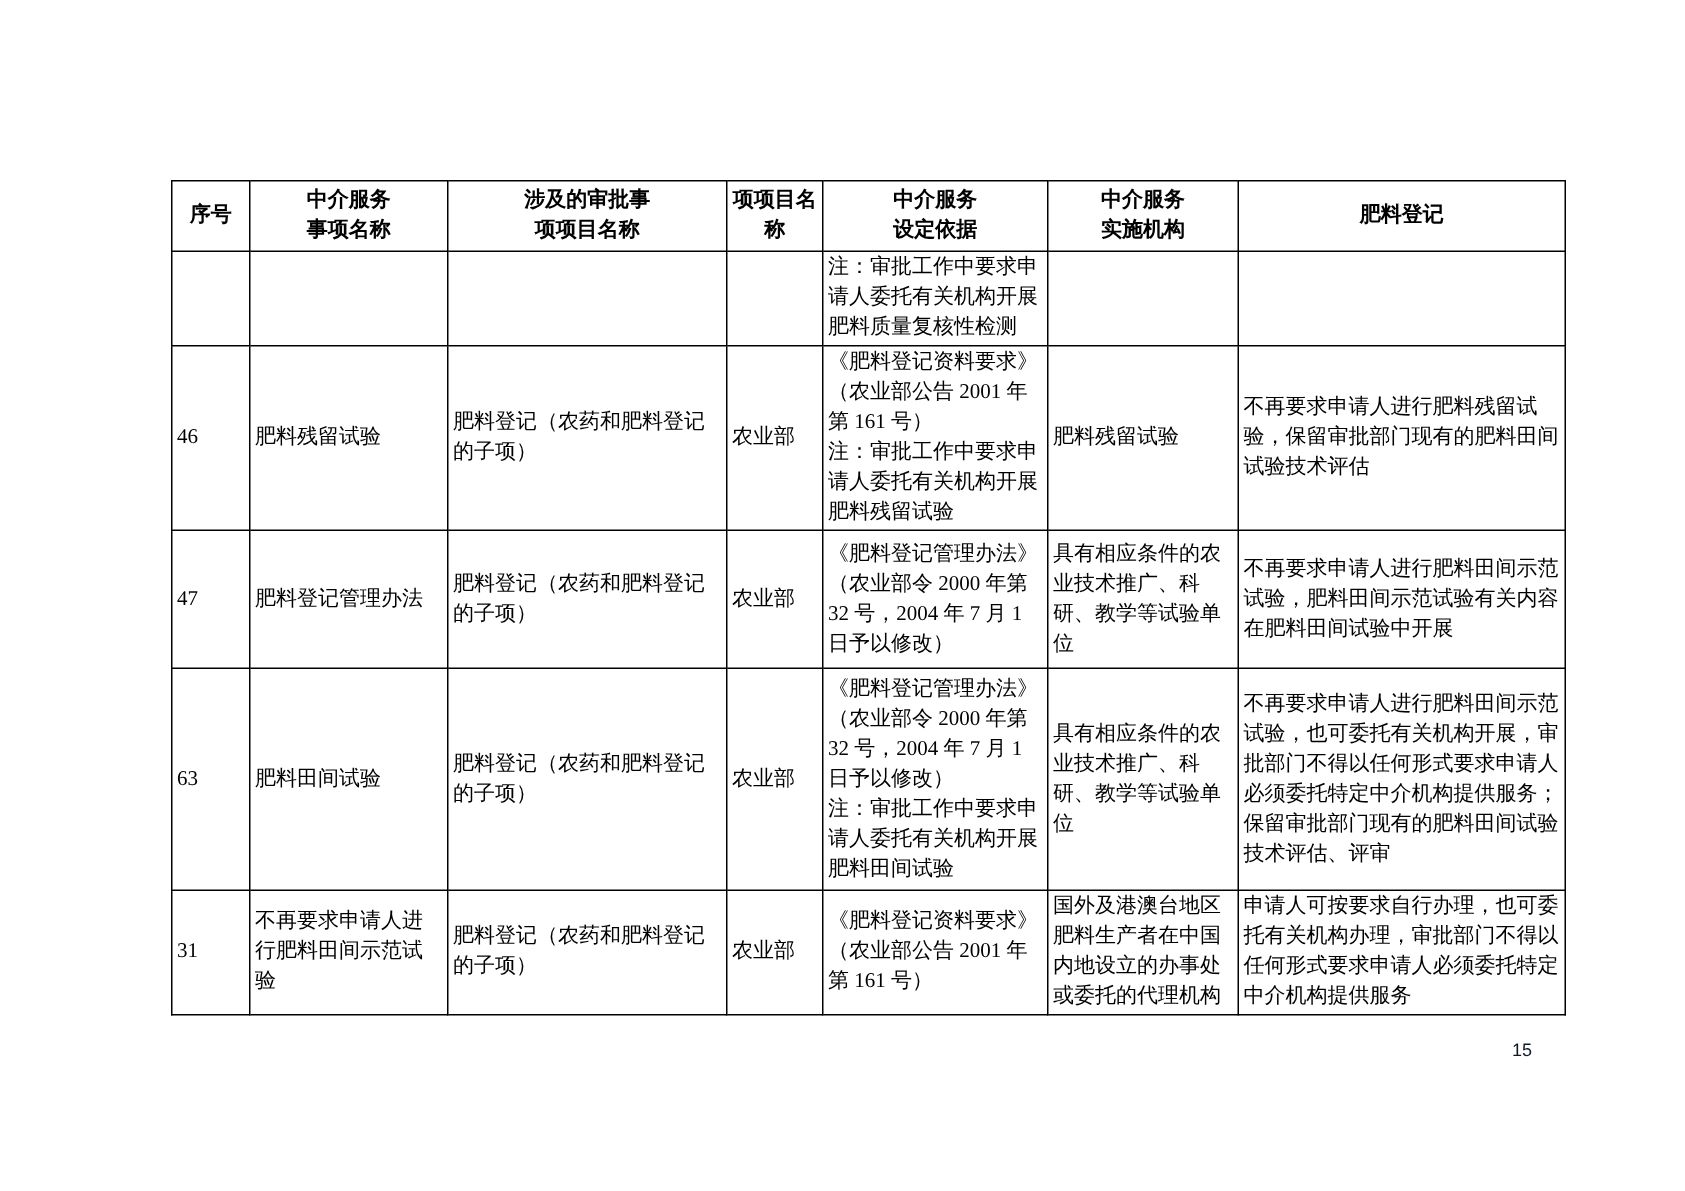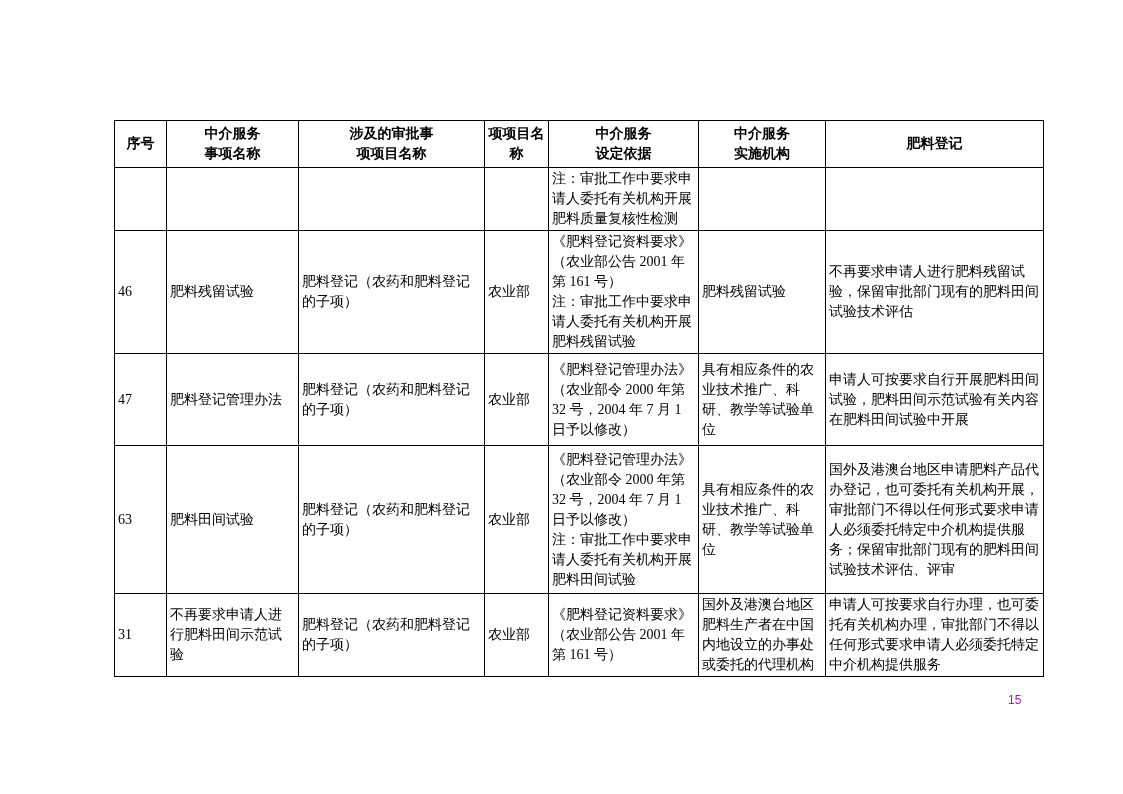--- a/index.html
+++ b/index.html
@@ -47,21 +47,21 @@
   tr.r1 { height: 120px; }
   tr.r2 { height: 92px; }
   tr.r3 { height: 148px; }
   tr.r4 { height: 80px; }
   .page-number {
     position: absolute;
     left: 1008px;
     top: 693px;
     font-size: 12px;
     font-family: "Liberation Sans", "DejaVu Sans", sans-serif;
-    color: #a21caf;
+    color: #0f172a;
   }
 </style>
 </head>
 <body>
 
 <table class="doc-table">
   <colgroup>
     <col style="width:52px">
     <col style="width:132px">
     <col style="width:186px">
@@ -105,31 +105,31 @@
       <td>肥料残留试验</td>
       <td>不再要求申请人进行肥料残留试验，保留审批部门现有的肥料田间试验技术评估</td>
     </tr>
     <tr class="r2">
       <td class="c-seq">47</td>
       <td>肥料登记管理办法</td>
       <td>肥料登记（农药和肥料登记的子项）</td>
       <td>农业部</td>
       <td>《肥料登记管理办法》（农业部令 2000 年第 32 号，2004 年 7 月 1 日予以修改）</td>
       <td>具有相应条件的农业技术推广、科研、教学等试验单位</td>
-      <td>申请人可按要求自行开展肥料田间试验，肥料田间示范试验有关内容在肥料田间试验中开展</td>
+      <td>不再要求申请人进行肥料田间示范试验，肥料田间示范试验有关内容在肥料田间试验中开展</td>
     </tr>
     <tr class="r3">
       <td class="c-seq">63</td>
       <td>肥料田间试验</td>
       <td>肥料登记（农药和肥料登记的子项）</td>
       <td>农业部</td>
       <td>《肥料登记管理办法》（农业部令 2000 年第 32 号，2004 年 7 月 1 日予以修改）
 注：审批工作中要求申请人委托有关机构开展肥料田间试验</td>
       <td>具有相应条件的农业技术推广、科研、教学等试验单位</td>
-      <td>国外及港澳台地区申请肥料产品代办登记，也可委托有关机构开展，审批部门不得以任何形式要求申请人必须委托特定中介机构提供服务；保留审批部门现有的肥料田间试验技术评估、评审</td>
+      <td>不再要求申请人进行肥料田间示范试验，也可委托有关机构开展，审批部门不得以任何形式要求申请人必须委托特定中介机构提供服务；保留审批部门现有的肥料田间试验技术评估、评审</td>
     </tr>
     <tr class="r4">
       <td class="c-seq">31</td>
       <td>不再要求申请人进行肥料田间示范试验</td>
       <td>肥料登记（农药和肥料登记的子项）</td>
       <td>农业部</td>
       <td>《肥料登记资料要求》（农业部公告 2001 年第 161 号）</td>
       <td>国外及港澳台地区肥料生产者在中国内地设立的办事处或委托的代理机构</td>
       <td>申请人可按要求自行办理，也可委托有关机构办理，审批部门不得以任何形式要求申请人必须委托特定中介机构提供服务</td>
     </tr>

